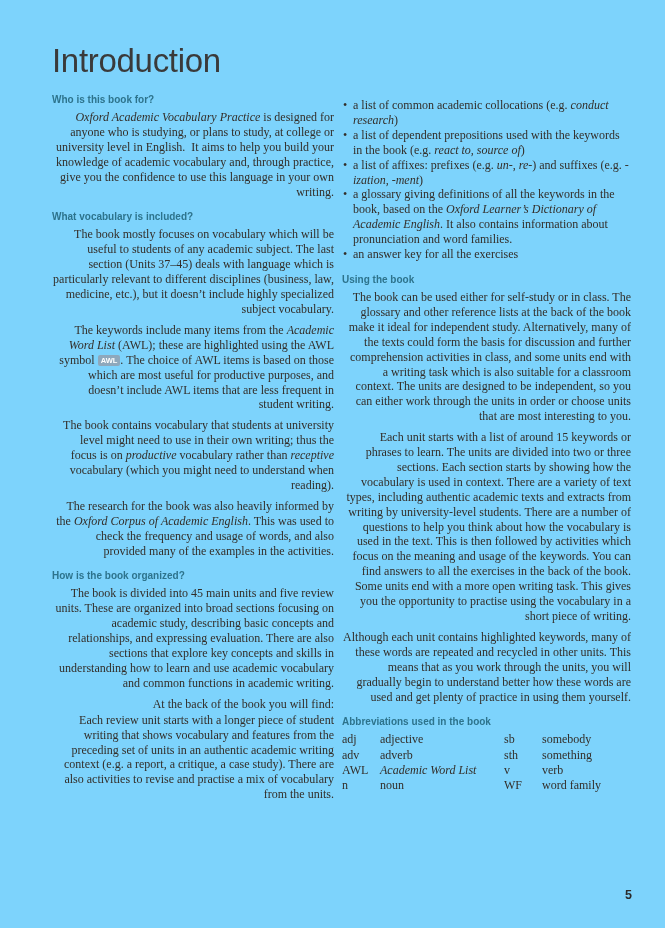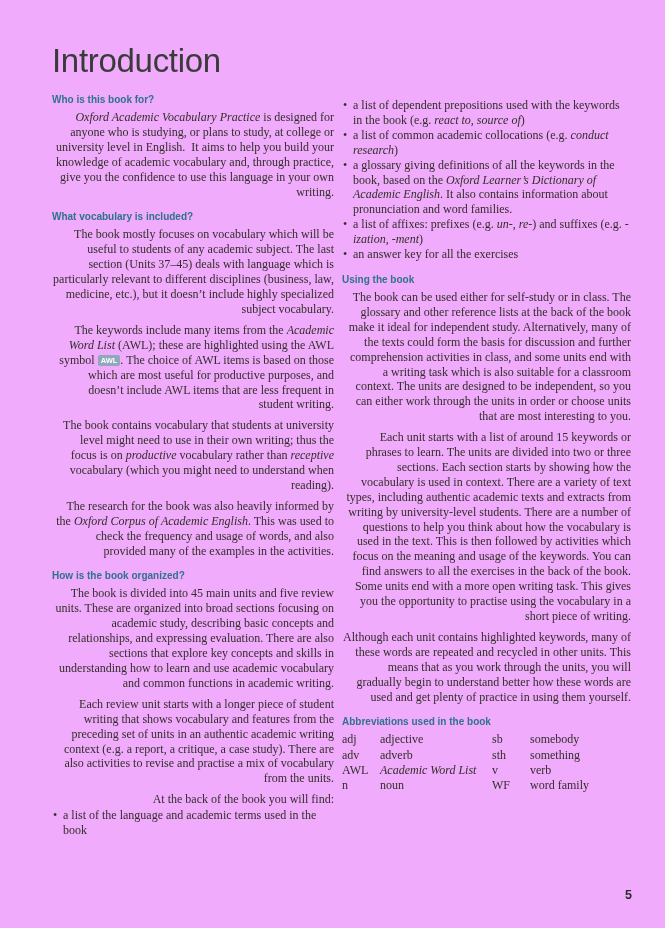--- a/index.html
+++ b/index.html
@@ -5,21 +5,21 @@
   :root{
     --accent:#2d738c;
     --badge:#8ea8bc;
     --ink:#332e29;
   }
   html,body{margin:0;padding:0;background:#e8e8e8;}
   .page{
     position:relative;
     width:665px;height:928px;
     margin:0 auto;
-    background:#f0abfc;
+    background:#7dd3fc;
     box-sizing:border-box;
     padding:42px 34px 0 52px;
     overflow:hidden;
     font-family:"Liberation Serif", serif;
     color:var(--ink);
   }
   .title{
     font-family:"Liberation Sans", sans-serif;
     font-weight:normal;
     font-size:33px;
@@ -63,21 +63,21 @@
     font-family:"Liberation Sans", sans-serif;
     font-weight:bold;
     font-size:7.5px;
     line-height:9px;
     padding:1px 3px;
     border-radius:2px;
     vertical-align:1px;
   }
   .abbrev{display:flex;margin-top:3px;}
   .abbrev-group{flex:none;}
-  .abbrev-group.g1{width:142px;margin-right:8px;}
+  .abbrev-group.g1{width:142px;margin-right:20px;}
   .abbrev-row{display:flex;font-size:12px;line-height:15.2px;}
   .abbr{width:38px;flex:none;}
   .pageno{
     position:absolute;
     right:33px;bottom:26px;
     font-family:"Liberation Sans", sans-serif;
     font-weight:bold;
     font-size:12.5px;
     color:#2b2b2b;
   }
@@ -95,33 +95,30 @@
       <p class="para"><span class="it">Oxford Academic Vocabulary Practice</span><span> is designed for anyone who is studying, or plans to study, at college or university level in English.&nbsp; It aims to help you build your knowledge of academic vocabulary and, through practice, give you the confidence to use this language in your own writing.</span></p>
 
       <h2 class="h">What vocabulary is included?</h2>
       <p class="para"><span>The book mostly focuses on vocabulary which will be useful to students of any academic subject. The last section (Units 37–45) deals with language which is particularly relevant to different disciplines (business, law, medicine, etc.), but it doesn’t include highly specialized subject vocabulary.</span></p>
       <p class="para"><span>The keywords include many items from the </span><span class="it">Academic Word List</span><span> (AWL); these are highlighted using the AWL symbol </span><span class="awl-badge">AWL</span><span>. The choice of AWL items is based on those which are most useful for productive purposes, and doesn’t include AWL items that are less frequent in student writing.</span></p>
       <p class="para"><span>The book contains vocabulary that students at university level might need to use in their own writing; thus the focus is on </span><span class="it">productive</span><span> vocabulary rather than </span><span class="it">receptive</span><span> vocabulary (which you might need to understand when reading).</span></p>
       <p class="para"><span>The research for the book was also heavily informed by the </span><span class="it">Oxford Corpus of Academic English</span><span>. This was used to check the frequency and usage of words, and also provided many of the examples in the activities.</span></p>
 
       <h2 class="h">How is the book organized?</h2>
       <p class="para"><span>The book is divided into 45 main units and five review units. These are organized into broad sections focusing on academic study, describing basic concepts and relationships, and expressing evaluation. There are also sections that explore key concepts and skills in understanding how to learn and use academic vocabulary and common functions in academic writing.</span></p>
+      <p class="para" style="margin-bottom:1px"><span>At the back of the book you will find:</span></p>
       <p class="para"><span>Each review unit starts with a longer piece of student writing that shows vocabulary and features from the preceding set of units in an authentic academic writing context (e.g. a report, a critique, a case study). There are also activities to revise and practise a mix of vocabulary from the units.</span></p>
-      <p class="para" style="margin-bottom:1px"><span>At the back of the book you will find:</span></p>
-      <ul class="bullets">
-        <li class="bullet"><span>a list of the language and academic terms used in the book</span></li>
-      </ul>
     </div>
 
     <div class="col col-right">
       <ul class="bullets">
+        <li class="bullet"><span>a list of common academic collocations (e.g. </span><span class="it">conduct research</span><span>)</span></li>
         <li class="bullet"><span>a list of dependent prepositions used with the keywords in the book (e.g. </span><span class="it">react to, source of</span><span>)</span></li>
-        <li class="bullet"><span>a list of common academic collocations (e.g. </span><span class="it">conduct research</span><span>)</span></li>
+        <li class="bullet"><span>a list of affixes: prefixes (e.g. </span><span class="it">un-</span><span>, </span><span class="it">re-</span><span>) and suffixes (e.g. </span><span class="it">-ization, -ment</span><span>)</span></li>
         <li class="bullet"><span>a glossary giving definitions of all the keywords in the book, based on the </span><span class="it">Oxford Learner’s Dictionary of Academic English</span><span>. It also contains information about pronunciation and word families.</span></li>
-        <li class="bullet"><span>a list of affixes: prefixes (e.g. </span><span class="it">un-</span><span>, </span><span class="it">re-</span><span>) and suffixes (e.g. </span><span class="it">-ization, -ment</span><span>)</span></li>
         <li class="bullet"><span>an answer key for all the exercises</span></li>
       </ul>
 
       <h2 class="h">Using the book</h2>
       <p class="para"><span>The book can be used either for self-study or in class. The glossary and other reference lists at the back of the book make it ideal for independent study. Alternatively, many of the texts could form the basis for discussion and further comprehension activities in class, and some units end with a writing task which is also suitable for a classroom context. The units are designed to be independent, so you can either work through the units in order or choose units that are most interesting to you.</span></p>
       <p class="para"><span>Each unit starts with a list of around 15 keywords or phrases to learn. The units are divided into two or three sections. Each section starts by showing how the vocabulary is used in context. There are a variety of text types, including authentic academic texts and extracts from writing by university-level students. There are a number of questions to help you think about how the vocabulary is used in the text. This is then followed by activities which focus on the meaning and usage of the keywords. You can find answers to all the exercises in the back of the book. Some units end with a more open writing task. This gives you the opportunity to practise using the vocabulary in a short piece of writing.</span></p>
       <p class="para"><span>Although each unit contains highlighted keywords, many of these words are repeated and recycled in other units. This means that as you work through the units, you will gradually begin to understand better how these words are used and get plenty of practice in using them yourself.</span></p>
 
       <h2 class="h">Abbreviations used in the book</h2>
       <div class="abbrev">

